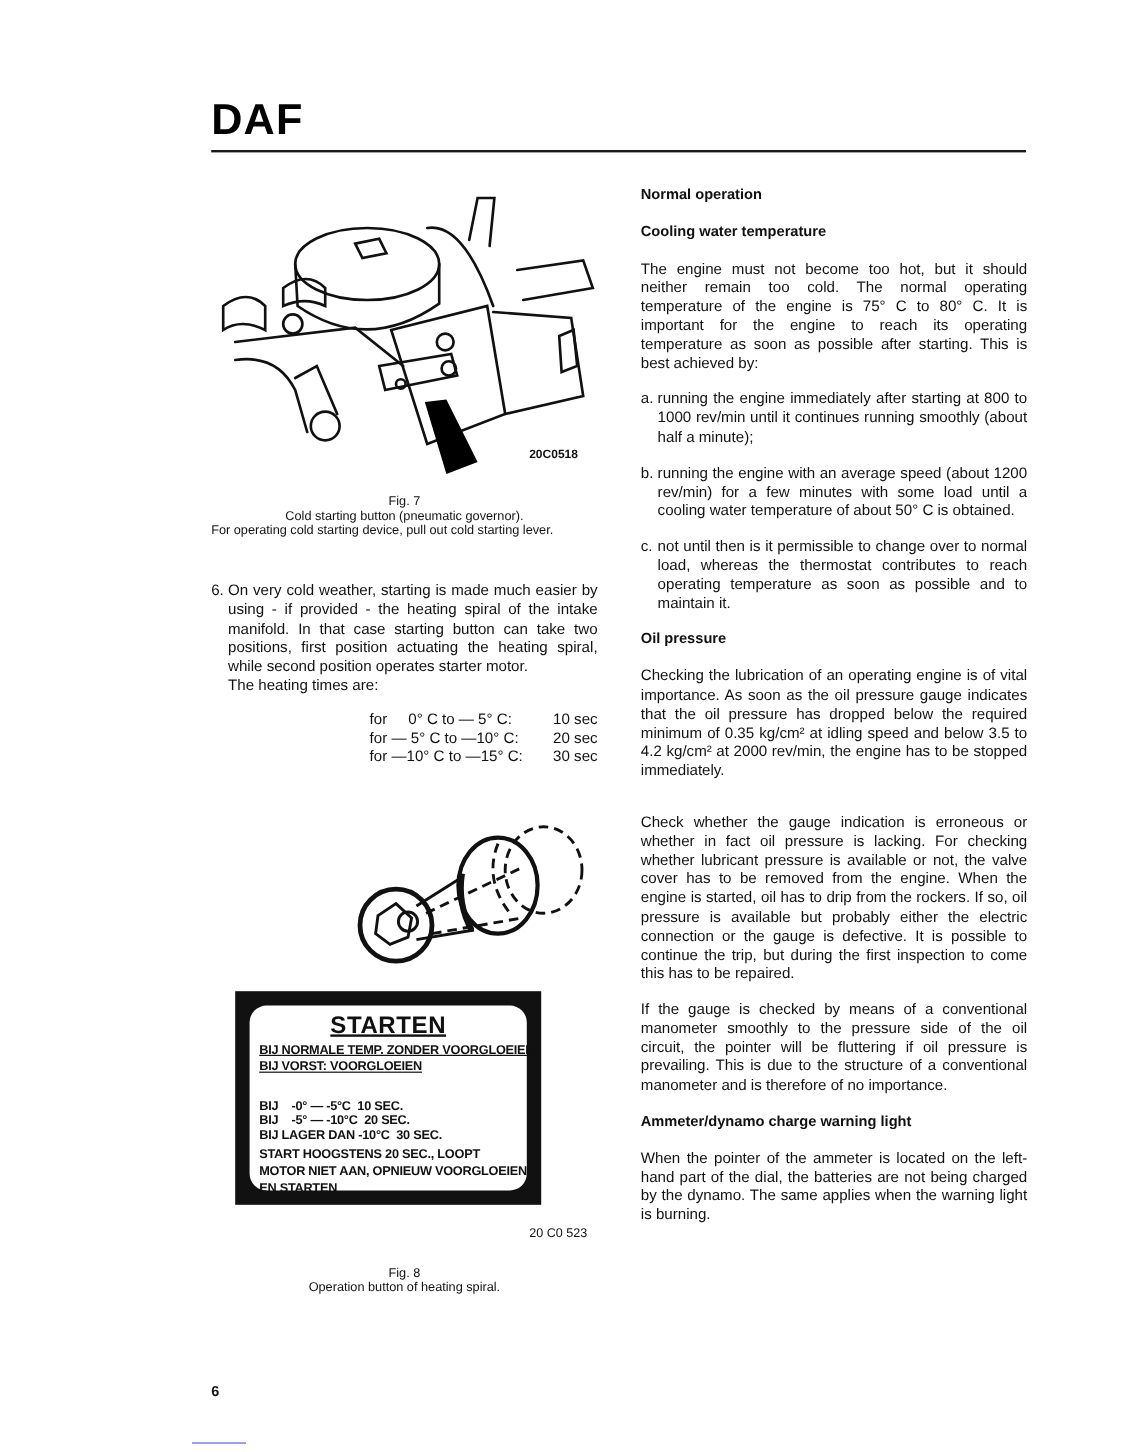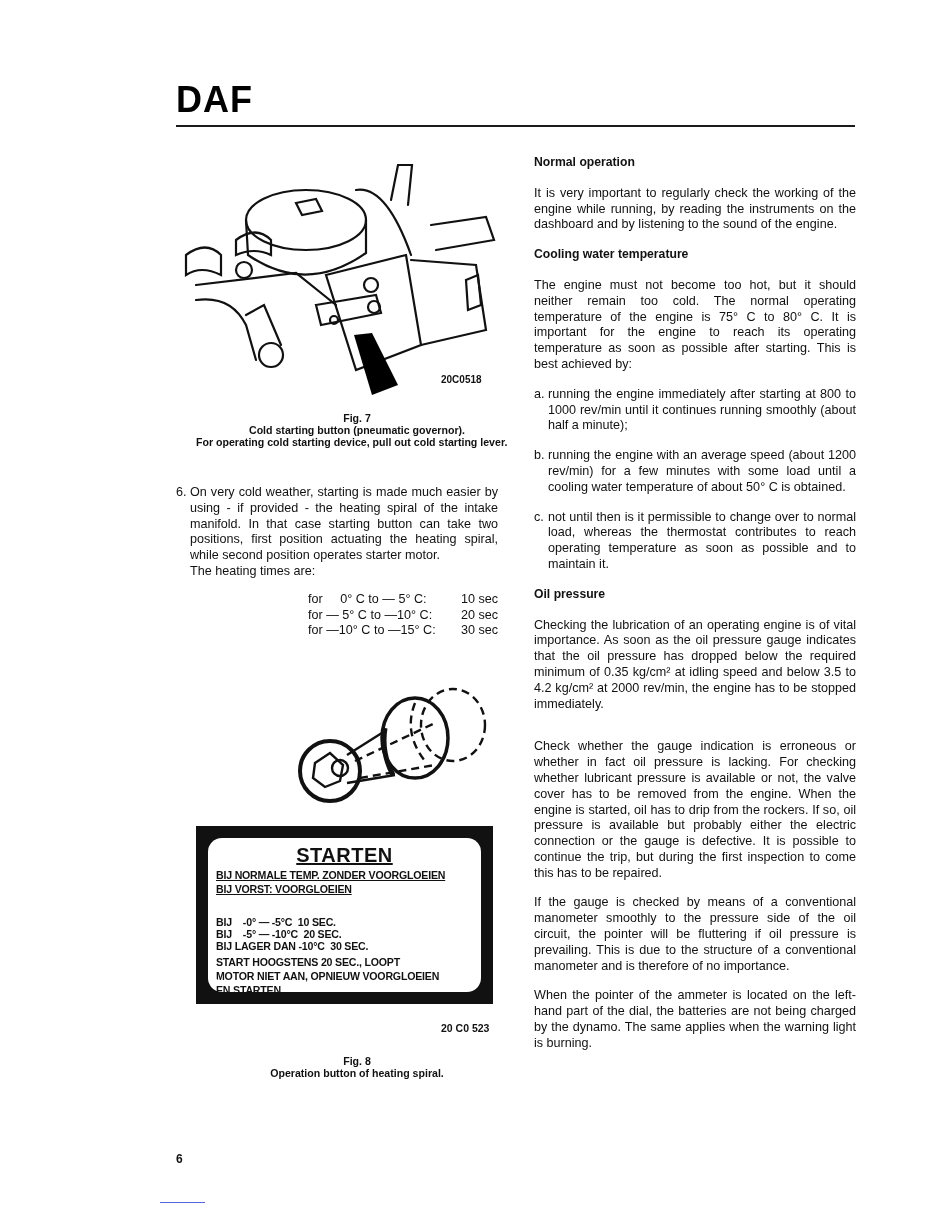--- a/index.html
+++ b/index.html
@@ -9,29 +9,29 @@
           font-weight: 900; font-size: 36px; letter-spacing: 1px; color: #000; line-height: 1; }
   .rule { position: absolute; left: 176px; top: 125px; width: 679px; height: 2px; background: #1a1a1a; }
   .col { position: absolute; font-size: 12.6px; line-height: 15.8px; }
   .left { left: 176px; width: 322px; }
   .right { left: 534px; width: 322px; }
   .just { text-align: justify; }
   .h { font-weight: bold; font-size: 12.2px; }
   p { margin: 0; }
   .fig { position: absolute; }
   .figcode { position: absolute; font-weight: bold; font-size: 10px; }
-  .caption { position: absolute; left: 176px; width: 322px; font-weight: bold; font-size: 10.6px; line-height: 12px; margin-left: 20px; }
+  .caption { position: absolute; left: 176px; width: 322px; font-weight: normal; font-size: 10.6px; line-height: 12px; }
   .caption .c { text-align: center; }
   .caption .j { text-align: justify; }
   .item { display: flex; }
   .item .n { width: 14px; flex: none; }
   .item .t { flex: 1; text-align: justify; }
   .heat-table { margin-left: 132px; font-size: 12.6px; line-height: 15.8px; margin-top: 12px; }
   .heat-row { display: flex; justify-content: space-between; width: 190px; }
-  .plate { position: absolute; left: 196px; top: 826px; width: 297px; height: 178px; background: #111; }
+  .plate { position: absolute; left: 196px; top: 826px; width: 255px; height: 178px; background: #111; }
   .plate-inner { position: absolute; left: 12px; top: 12px; right: 12px; bottom: 12px; background: #fff;
                  border-radius: 14px; padding: 6px 8px 0 8px; box-sizing: border-box; }
   .plate .hole { position: absolute; width: 7px; height: 7px; border-radius: 50%; background: #111; }
   .plate-title { text-align: center; font-size: 20px; font-weight: bold; text-decoration: underline; letter-spacing: 0.5px; line-height: 22px; margin-bottom: 2px; }
   .plate-line { font-size: 10.6px; font-weight: bold; line-height: 14px; white-space: nowrap; letter-spacing: -0.2px; }
   .plate-line.u { text-decoration: underline; }
   .pageno { position: absolute; left: 176px; top: 1152px; font-size: 12px; font-weight: bold; }
   .blue-line { position: absolute; left: 160px; top: 1202px; width: 45px; height: 1px; background: #5566dd; }
 </style>
 </head>
@@ -122,30 +122,29 @@
     <div class="plate-line">START HOOGSTENS 20 SEC., LOOPT</div>
     <div class="plate-line">MOTOR NIET AAN, OPNIEUW VOORGLOEIEN</div>
     <div class="plate-line">EN STARTEN</div>
   </div>
   <span class="hole" style="left:8px;top:10px;background:#111"></span>
   <span class="hole" style="left:16px;top:18px;background:#fff"></span>
   <span class="hole" style="right:16px;top:18px;background:#fff"></span>
   <span class="hole" style="left:16px;bottom:18px;background:#fff"></span>
   <span class="hole" style="right:16px;bottom:18px;background:#fff"></span>
 </div>
-<div class="figcode" style="left:441px;top:1022px;font-weight:bold;font-size:10.5px">20 C0 523</div>
+<div class="figcode" style="left:441px;top:1022px;font-weight:normal;font-size:10.5px">20 C0 523</div>
 
 <div class="caption" style="top:1055px">
   <div class="c">Fig. 8</div>
   <div class="c">Operation button of heating spiral.</div>
 </div>
 
 <div class="col right" style="top:155px">
   <p class="h" style="margin-bottom:15px">Normal operation</p>
-  <p class="just" style="margin-bottom:14px">It is very important to regularly check the working of the engine while running, by reading the instruments on the dashboard and by listening to the sound of the engine.</p>
 
   <p class="h" style="margin-bottom:15px">Cooling water temperature</p>
   <p class="just" style="margin-bottom:14px">The engine must not become too hot, but it should neither remain too cold. The normal operating temperature of the engine is 75° C to 80° C. It is important for the engine to reach its operating temperature as soon as possible after starting. This is best achieved by:</p>
 
   <div class="item" style="margin-bottom:14px">
     <span class="n">a.</span>
     <span class="t">running the engine immediately after starting at 800 to 1000 rev/min until it continues running smoothly (about half a minute);</span>
   </div>
   <div class="item" style="margin-bottom:14px">
     <span class="n">b.</span>
@@ -154,17 +153,18 @@
   <div class="item" style="margin-bottom:14px">
     <span class="n">c.</span>
     <span class="t">not until then is it permissible to change over to normal load, whereas the thermostat contributes to reach operating temperature as soon as possible and to maintain it.</span>
   </div>
 
   <p class="h" style="margin-bottom:15px">Oil pressure</p>
   <p class="just" style="margin-bottom:27px">Checking the lubrication of an operating engine is of vital importance. As soon as the oil pressure gauge indicates that the oil pressure has dropped below the required minimum of 0.35 kg/cm² at idling speed and below 3.5 to 4.2 kg/cm² at 2000 rev/min, the engine has to be stopped immediately.</p>
   <p class="just" style="margin-bottom:14px">Check whether the gauge indication is erroneous or whether in fact oil pressure is lacking. For checking whether lubricant pressure is available or not, the valve cover has to be removed from the engine. When the engine is started, oil has to drip from the rockers. If so, oil pressure is available but probably either the electric connection or the gauge is defective. It is possible to continue the trip, but during the first inspection to come this has to be repaired.</p>
   <p class="just" style="margin-bottom:14px">If the gauge is checked by means of a conventional manometer smoothly to the pressure side of the oil circuit, the pointer will be fluttering if oil pressure is prevailing. This is due to the structure of a conventional manometer and is therefore of no importance.</p>
 
+  <p class="h" style="margin-bottom:15px">Ammeter/dynamo charge warning light</p>
   <p class="just">When the pointer of the ammeter is located on the left-hand part of the dial, the batteries are not being charged by the dynamo. The same applies when the warning light is burning.</p>
 </div>
 
 <div class="pageno">6</div>
 <div class="blue-line"></div>
 
 </body></html>

